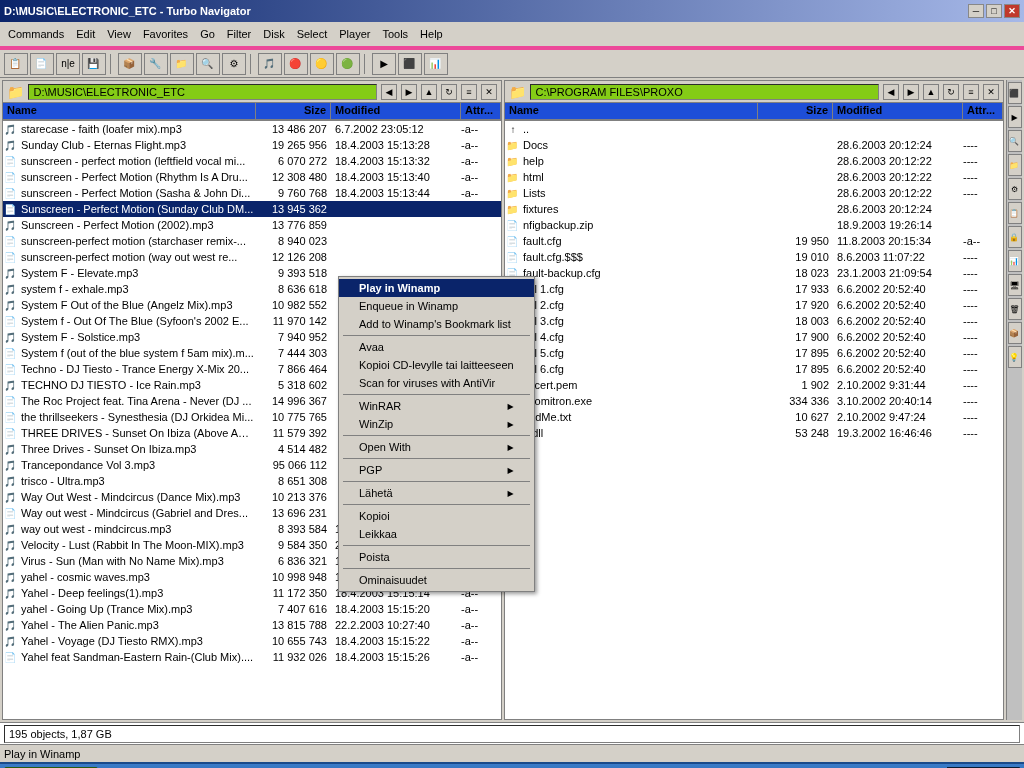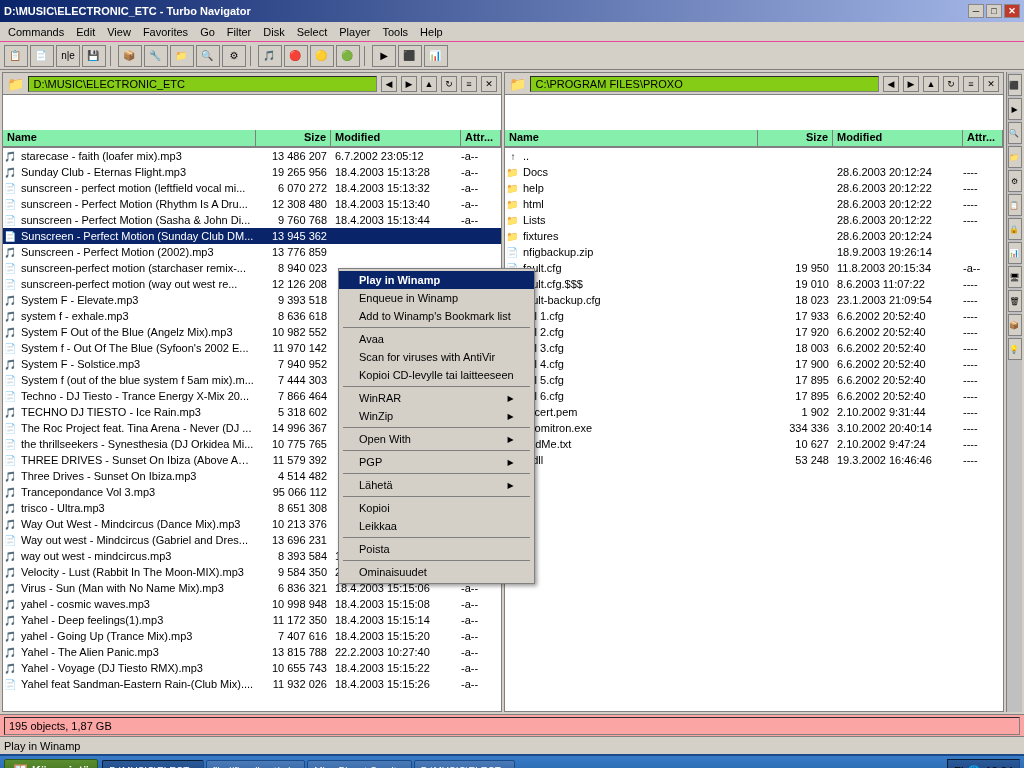--- a/index.html
+++ b/index.html
@@ -26,24 +26,24 @@
       font-size: 9px;
       display: flex; align-items: center; justify-content: center;
       cursor: pointer;
       color: black;
     }
     .title-btn.close { background: #c0392b; color: white; }
 
     
     .menu-bar {
       background: #d4d0c8;
-      height: 20px;
-      display: flex;
-      align-items: center;
-      border-bottom: 1px solid #ec4899;
+      height: 28px;
+      display: flex;
+      align-items: center;
+      border-bottom: 4px solid #ec4899;
       padding: 0 2px;
     }
     .menu-item {
       padding: 2px 6px;
       cursor: pointer;
       font-size: 11px;
     }
 
     
     .toolbar {
@@ -96,24 +96,23 @@
       width: 16px; height: 16px;
       background: #d4d0c8;
       border: 1px solid #808080;
       font-size: 9px;
       cursor: pointer;
       display: flex; align-items: center; justify-content: center;
     }
 
     .panel-columns {
       display: flex;
-      background: #86efac;
+      background: #1d4ed8;
       border-bottom: 2px solid #808080;
       height: 18px;
-      margin-top: 35px;
     }
     .col-header {
       padding: 1px 4px;
       border-right: 1px solid #808080;
       font-size: 11px;
       font-weight: bold;
       cursor: pointer;
       white-space: nowrap;
       overflow: hidden;
     }
@@ -145,21 +144,21 @@
     .file-attr-r { width: 40px; min-width: 40px; font-size: 11px; }
 
     
     .panel-content::-webkit-scrollbar { width: 16px; }
     .panel-content::-webkit-scrollbar-track { background: #d4d0c8; }
     .panel-content::-webkit-scrollbar-thumb { background: #a0a0a0; border: 1px solid #808080; }
 
     
     .status-bar {
       height: 22px;
-      background: #fca5a5;
+      background: #ffffff;
       display: flex;
       align-items: center;
       border-top: 1px solid #808080;
       padding: 0 4px;
       font-size: 11px;
     }
     .status-item {
       flex: 1;
       border: 1px inset #808080;
       padding: 1px 4px;
@@ -759,24 +758,24 @@
         <span>Enqueue in Winamp</span>
       </div>
       <div class="ctx-item">
         <span>Add to Winamp's Bookmark list</span>
       </div>
       <div class="ctx-separator"></div>
       <div class="ctx-item">
         <span>Avaa</span>
       </div>
       <div class="ctx-item">
+        <span>Kopioi CD-levylle tai laitteeseen</span>
+      </div>
+      <div class="ctx-item">
         <span>Scan for viruses with AntiVir</span>
-      </div>
-      <div class="ctx-item">
-        <span>Kopioi CD-levylle tai laitteeseen</span>
       </div>
       <div class="ctx-separator"></div>
       <div class="ctx-item">
         <span>WinRAR</span>
         <span class="ctx-arrow">▶</span>
       </div>
       <div class="ctx-item">
         <span>WinZip</span>
         <span class="ctx-arrow">▶</span>
       </div>

